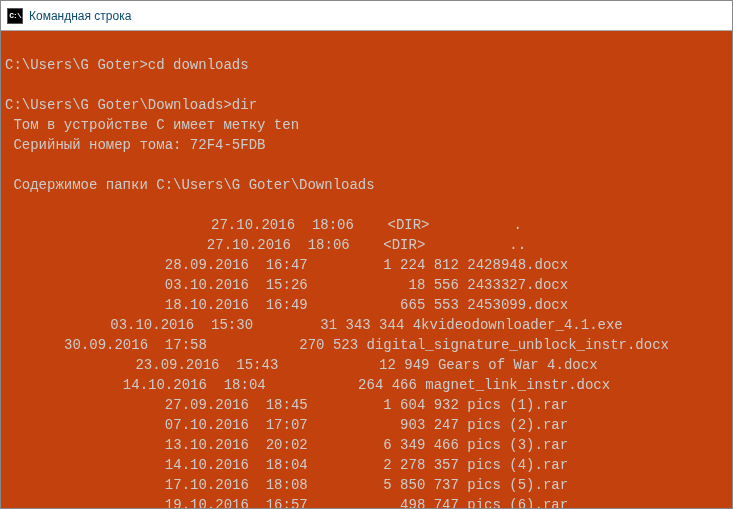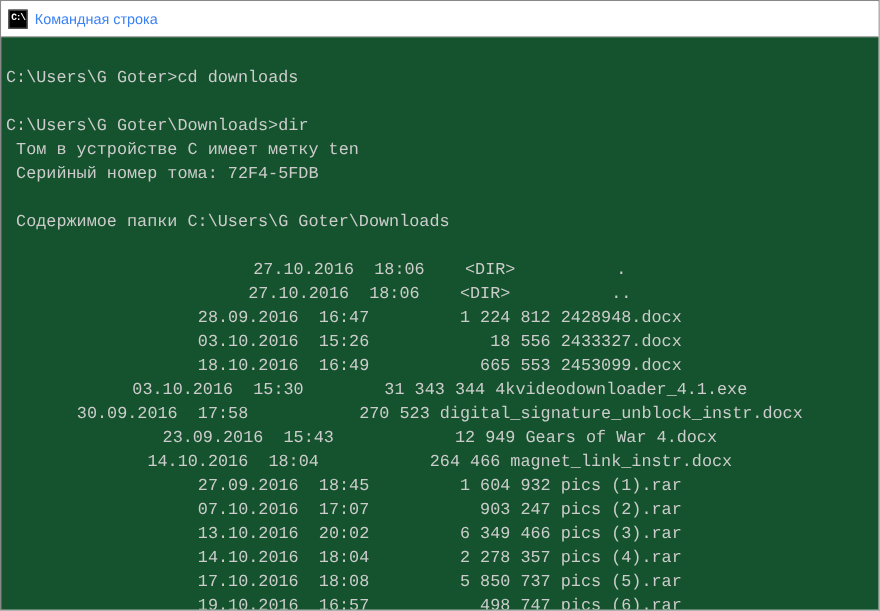--- a/index.html
+++ b/index.html
@@ -38,25 +38,25 @@
   }
   .titlebar .icon span {
     color: #fff;
     font-size: 8px;
     font-weight: bold;
     letter-spacing: -1px;
   }
   .titlebar .title {
     font-size: 12px;
     font-family: "Segoe UI", Tahoma, sans-serif;
-    color: #3b82f6;
+    color: #0c4a6e;
   }
   .terminal {
     flex: 1;
-    background: #14532d;
+    background: #c2410c;
     color: #ccc;
     font-size: 14px;
     line-height: 20px;
     padding: 4px 4px 0 4px;
     white-space: pre;
     overflow: hidden;
     letter-spacing: 0;
   }
   .prompt-line span { color: #ccc; }
   .listing-row { display: block; height: 20px; text-align: center; }

